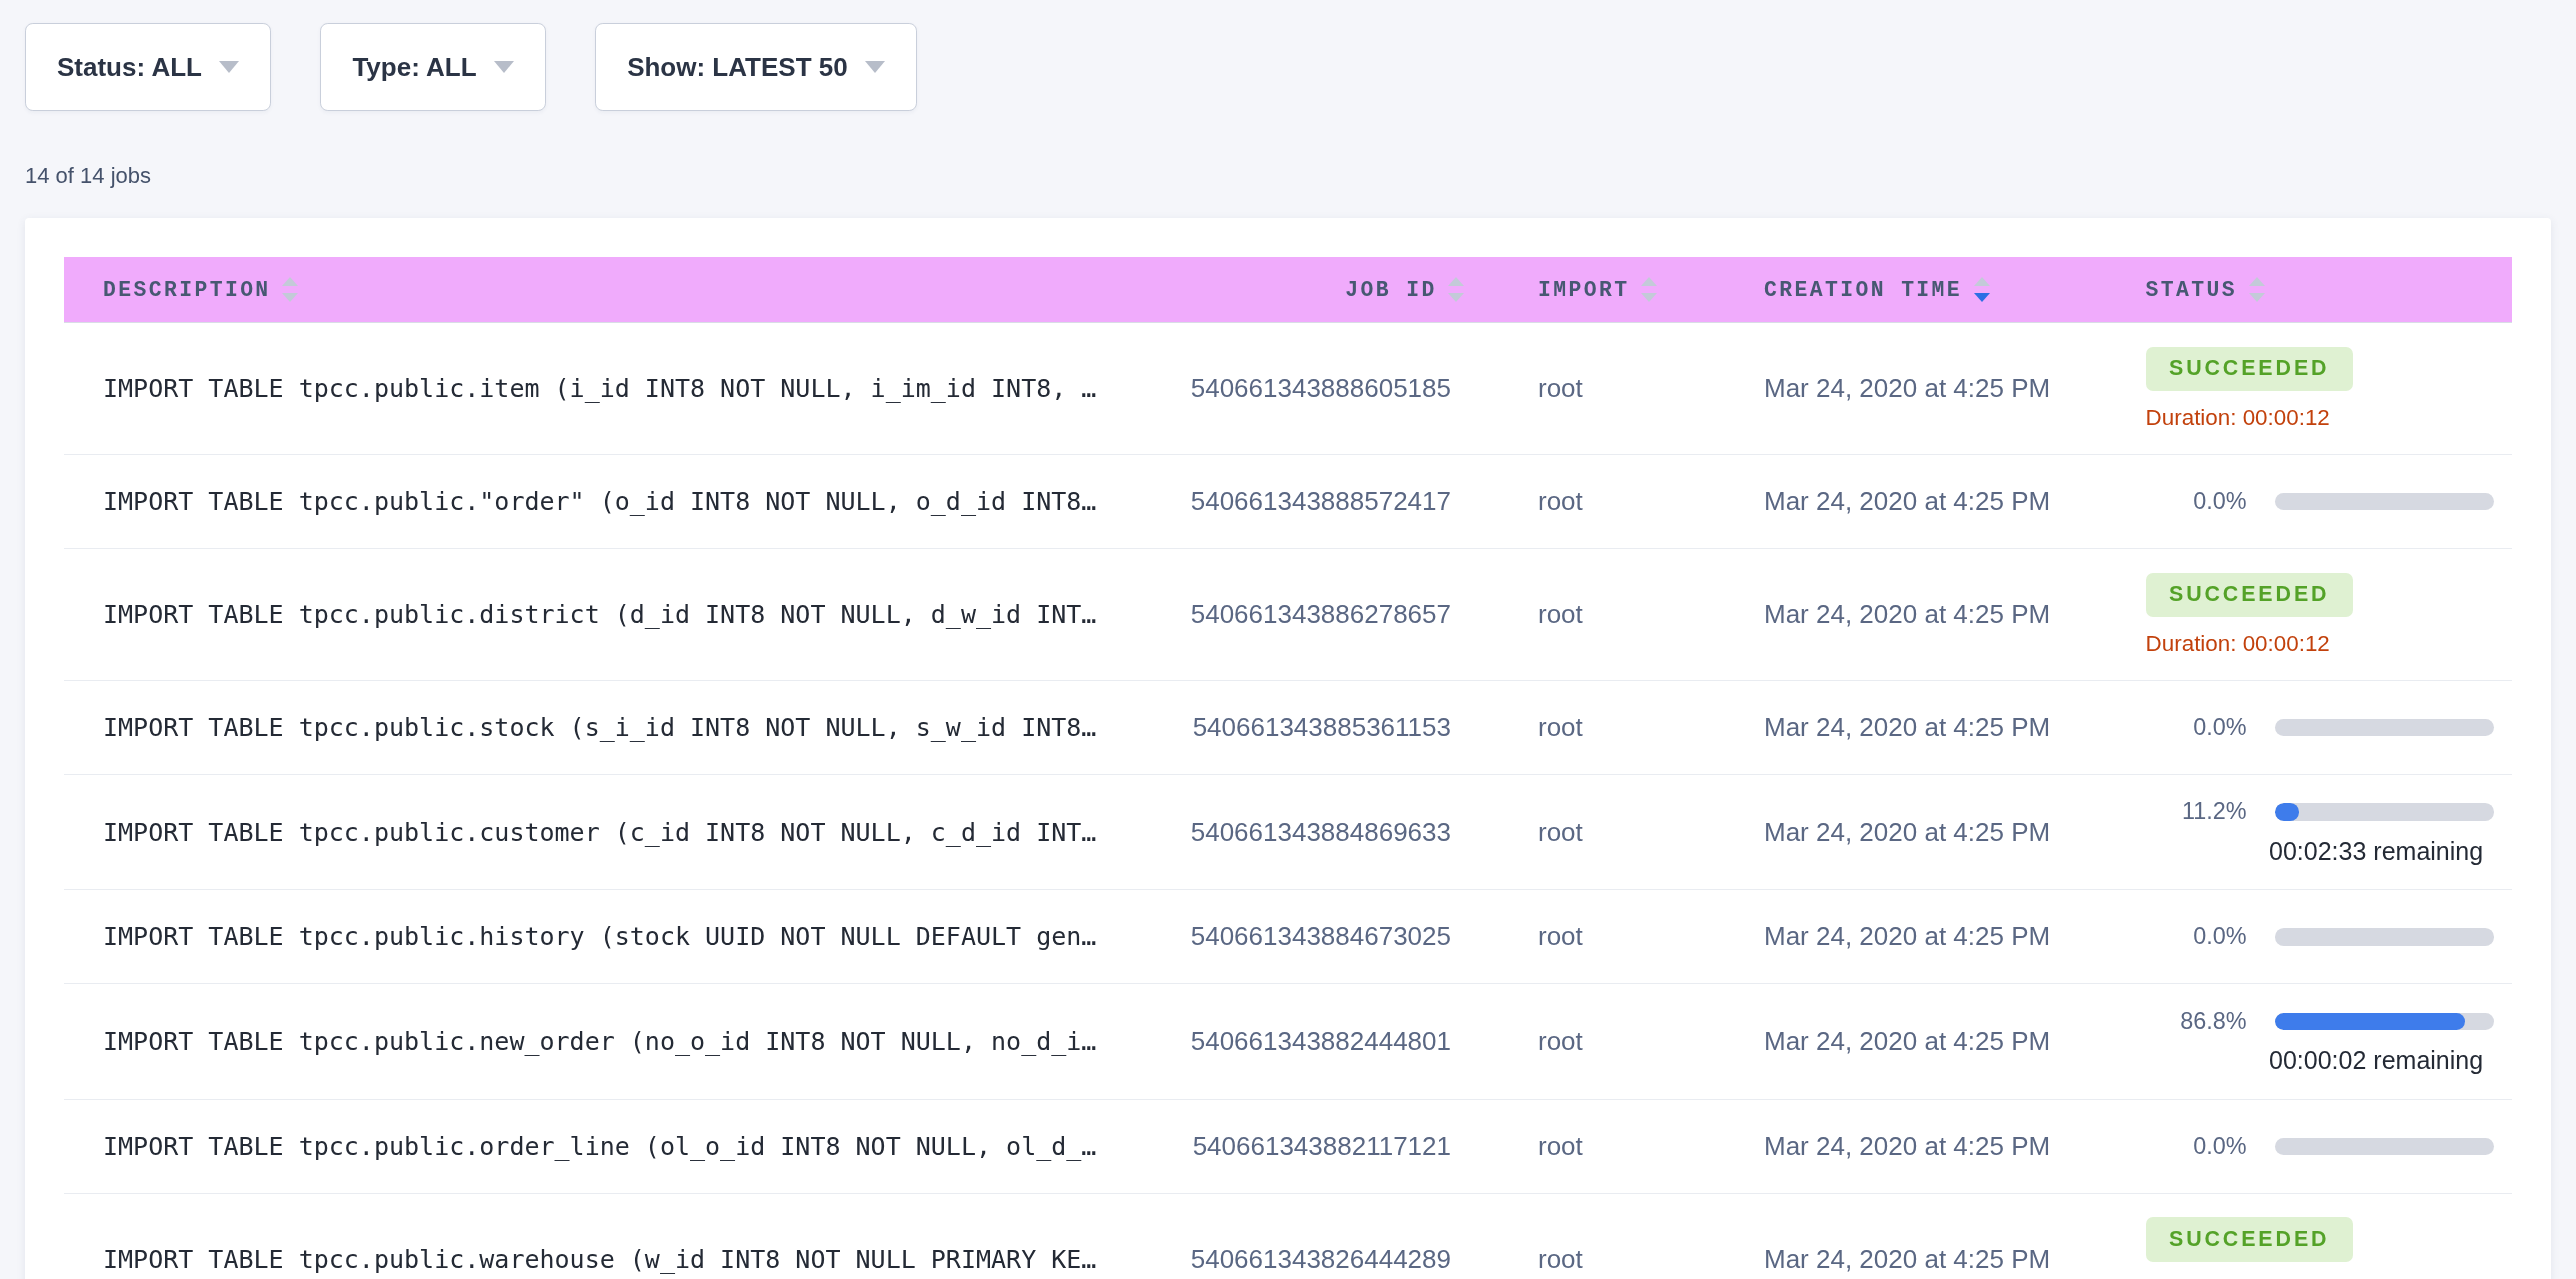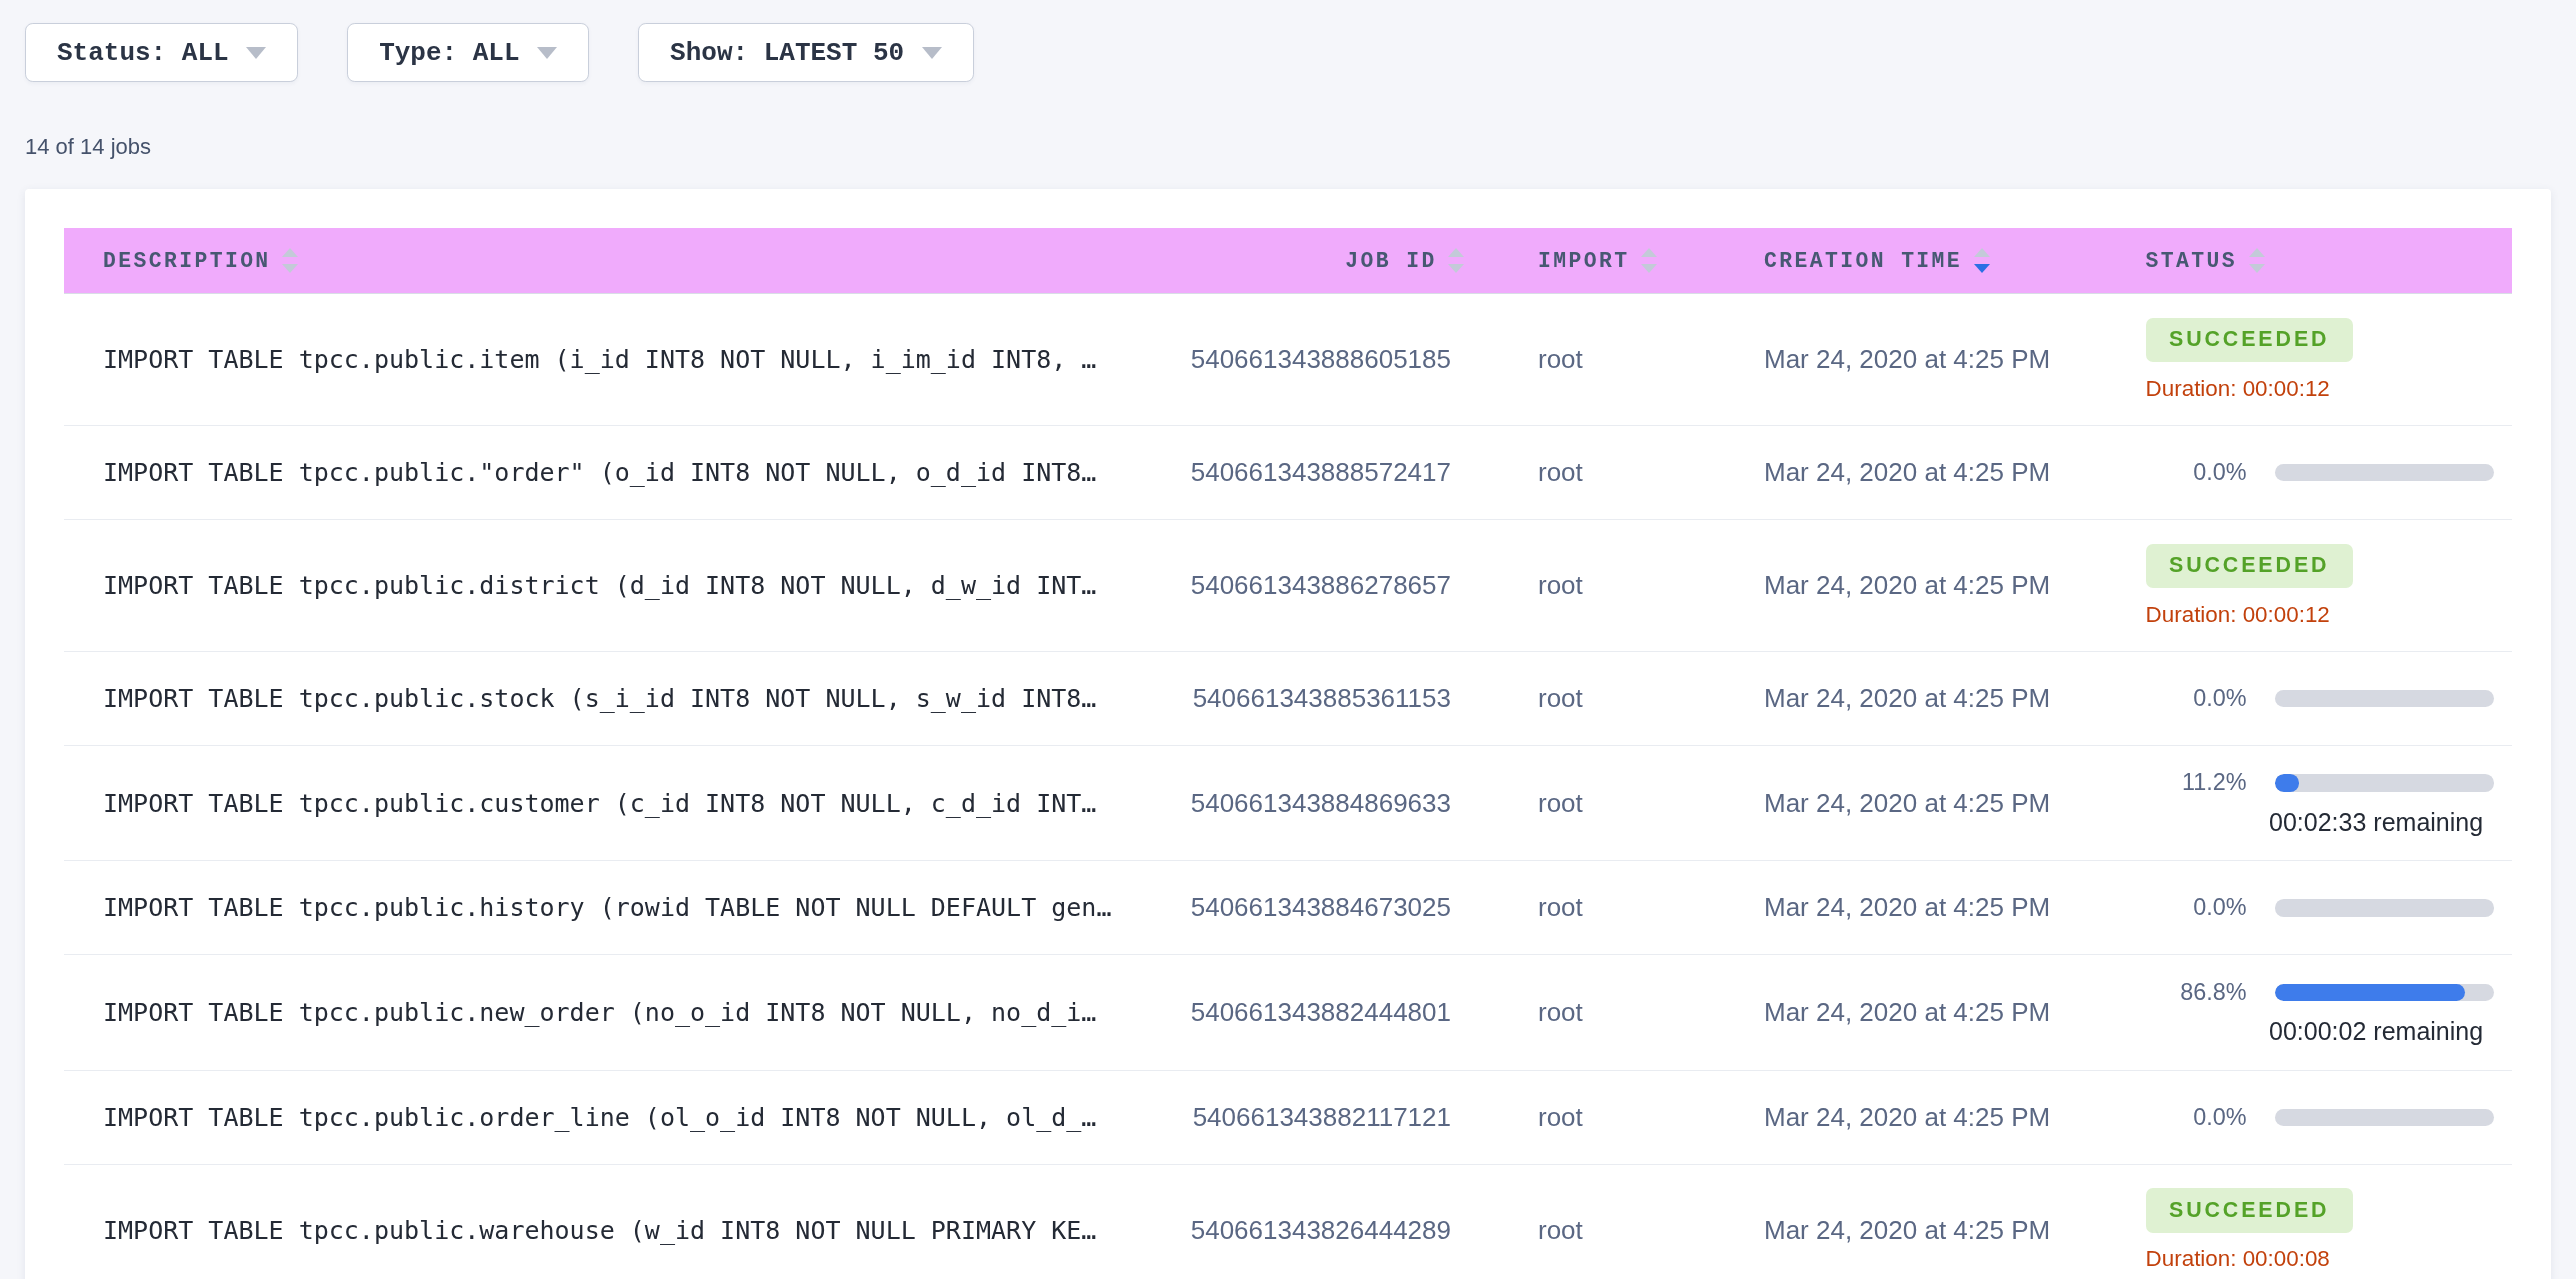--- a/index.html
+++ b/index.html
@@ -7,27 +7,27 @@
   body {
     background:#f5f6fa;
     font-family:"Liberation Sans", sans-serif;
     color:#242a35;
   }
   .page { padding:23.4px 25px 0 25px; }
 
   
   .filters { display:flex; gap:49px; margin-bottom:47px; }
   .dropdown {
-    height:59px; padding:0 31px;
+    height:88px; padding:0 31px;
     background:#ffffff;
     border:1.9px solid #c9cfdb;
     border-radius:7.8px;
     box-shadow:0 1.9px 3.9px rgba(60,80,110,0.05);
     display:flex; align-items:center; gap:17.5px;
-    font-family:Liberation Mono, monospace;
+    font-family:Liberation Sans, sans-serif;
     font-size:26px; font-weight:700; color:#2b3445;
     cursor:pointer;
   }
   .caret {
     width:0; height:0;
     border-left:10.7px solid transparent;
     border-right:10.7px solid transparent;
     border-top:12.7px solid #b7bdc9;
     display:inline-block;
   }
@@ -217,21 +217,21 @@
             <div class="progress-line">
               <span class="pct">11.2%</span>
               <div class="track">
                 <div class="fill" style="width: 11.2%;"></div>
               </div>
             </div>
             <div class="remaining">00:02:33 remaining</div>
           </div>
         </div>
         <div class="grid-row row">
-          <div class="cell-description">IMPORT TABLE tpcc.public.history (rowid TABLE NOT NULL DEFAULT gen…</div>
+          <div class="cell-description">IMPORT TABLE tpcc.public.history (stock UUID NOT NULL DEFAULT gen…</div>
           <div class="cell-jobid">540661343884673025</div>
           <div class="cell-users">root</div>
           <div class="cell-created">Mar 24, 2020 at 4:25 PM</div>
           <div class="cell-status">
             <div class="progress-line">
               <span class="pct">0.0%</span>
               <div class="track">
                 <div class="fill" style="width: 0%;"></div>
               </div>
             </div>

